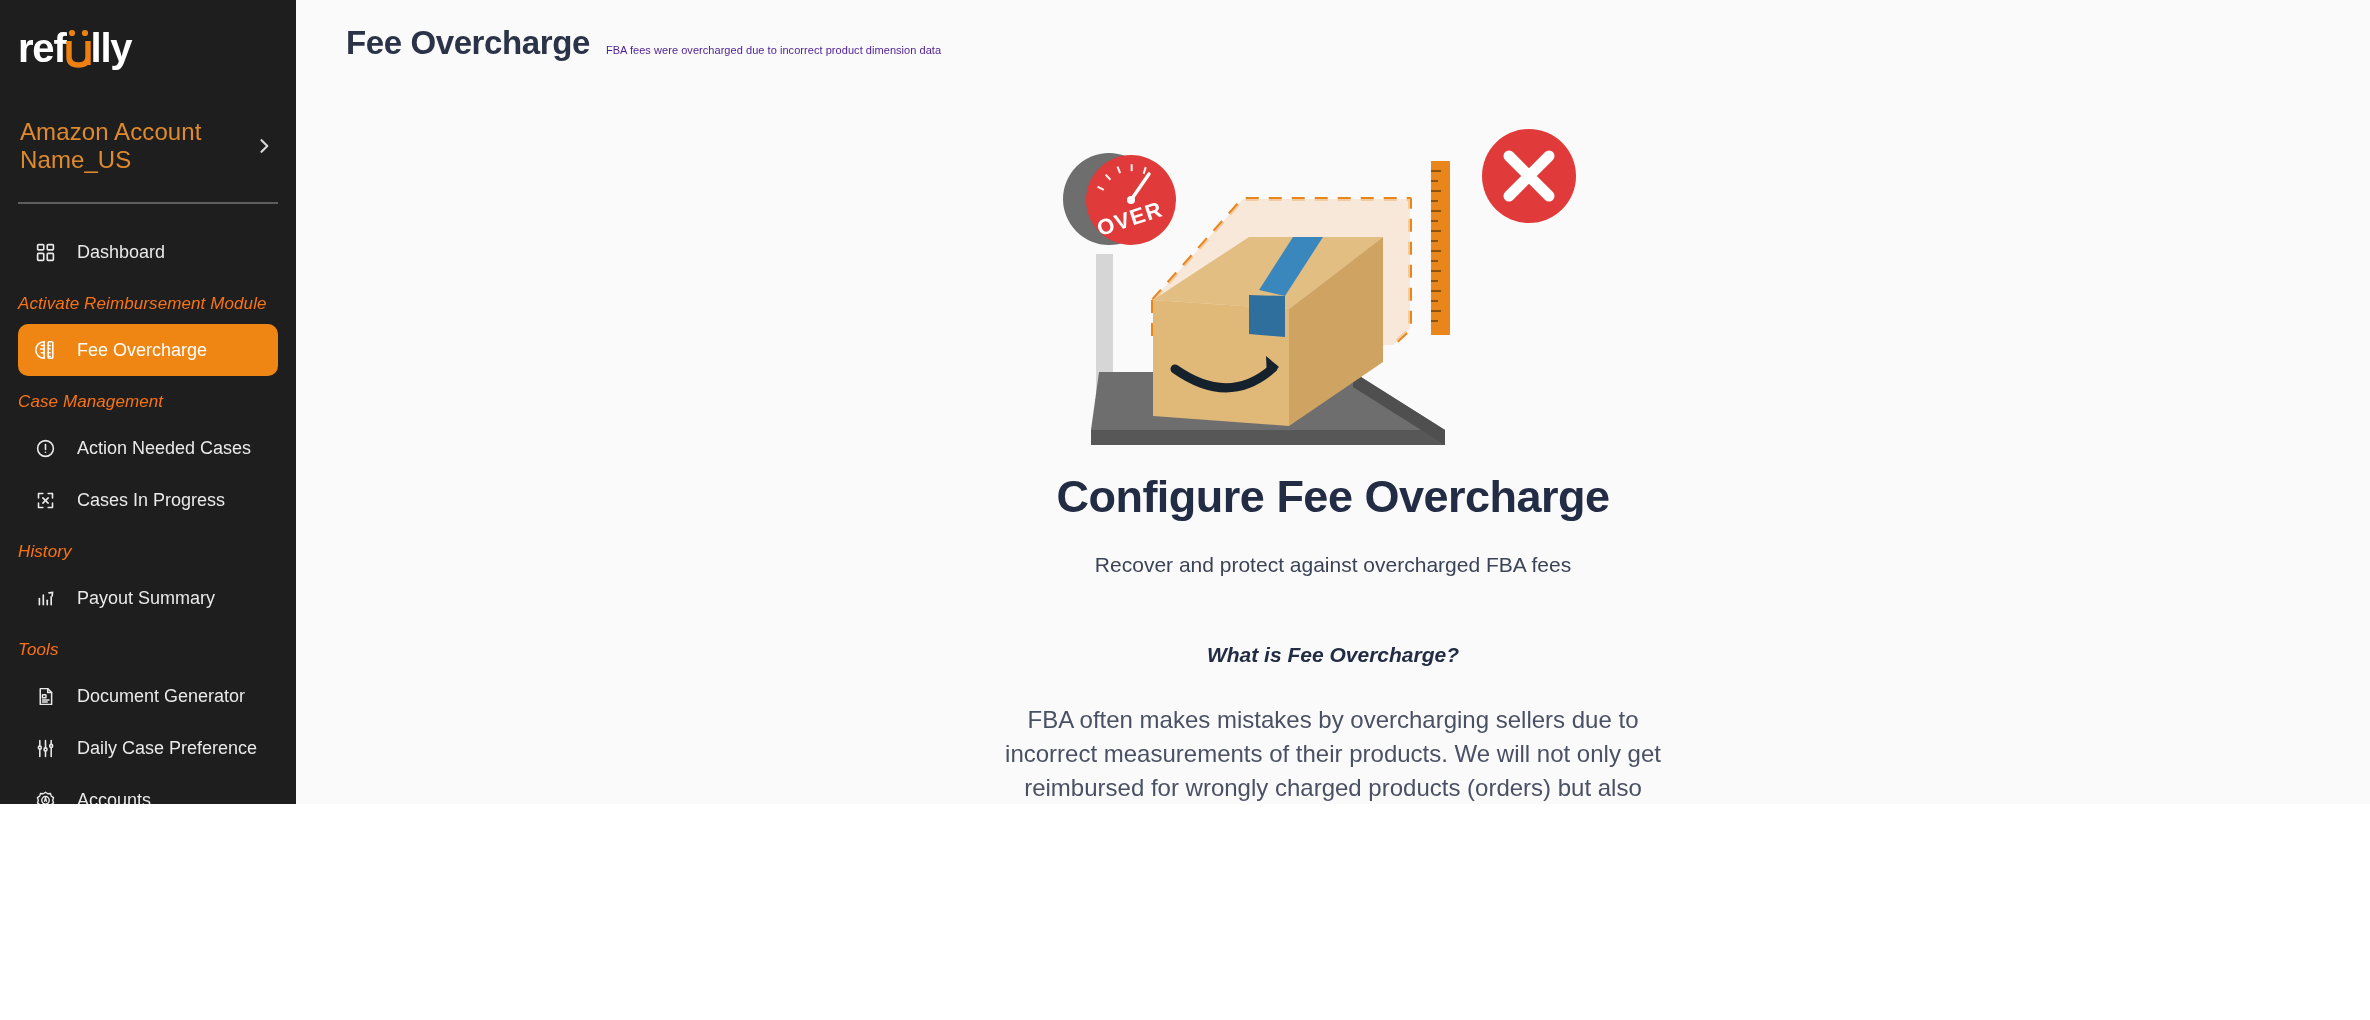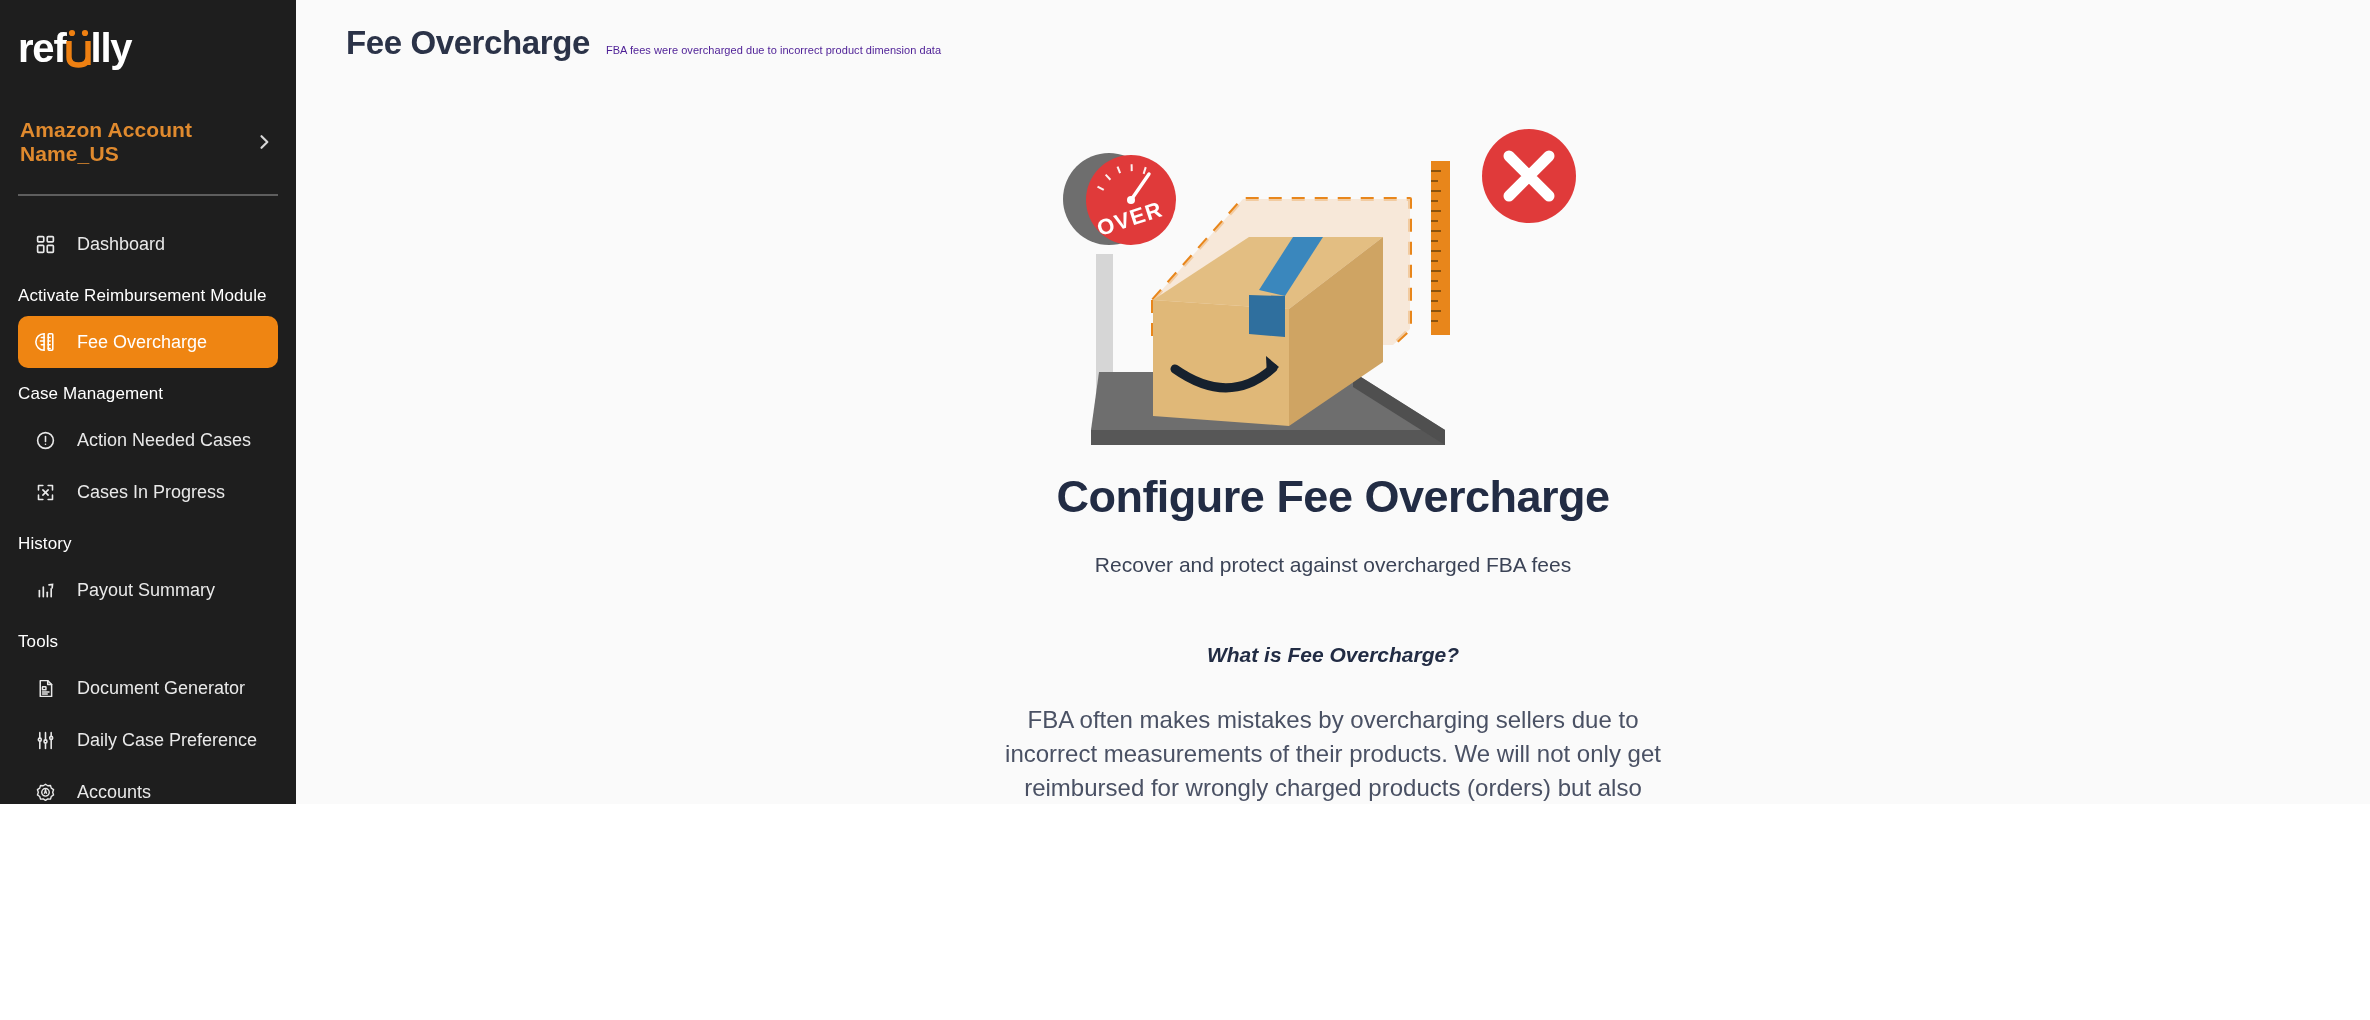--- a/index.html
+++ b/index.html
@@ -37,37 +37,37 @@
   .account-row {
     margin: 28px 18px 0 18px;
     display: flex;
     align-items: center;
     justify-content: space-between;
     cursor: pointer;
     padding: 4px 4px 4px 2px;
   }
   .account-name {
     color: #e08a2e;
-    font-size: 21px;
+    font-size: 24px;
     letter-spacing: .1px;
-    font-weight: bold;
   }
   .chev { color: #d8d8d8; display: flex; align-items: center; }
   .divider {
     margin: 24px 18px 0 18px;
     height: 2px;
     background: #6a6a6a;
     opacity: .85;
   }
   .nav { margin-top: 22px; }
   .nav-group-label {
-    color: #ffffff;
+    color: #f97316;
     font-size: 17px;
     padding: 16px 18px 10px 18px;
     letter-spacing: .1px;
+    font-style: italic;
   }
   .nav-item {
     display: flex;
     align-items: center;
     gap: 19px;
     margin: 0 18px;
     padding: 13px 14px;
     border-radius: 10px;
     cursor: pointer;
     color: #e9e9e9;

